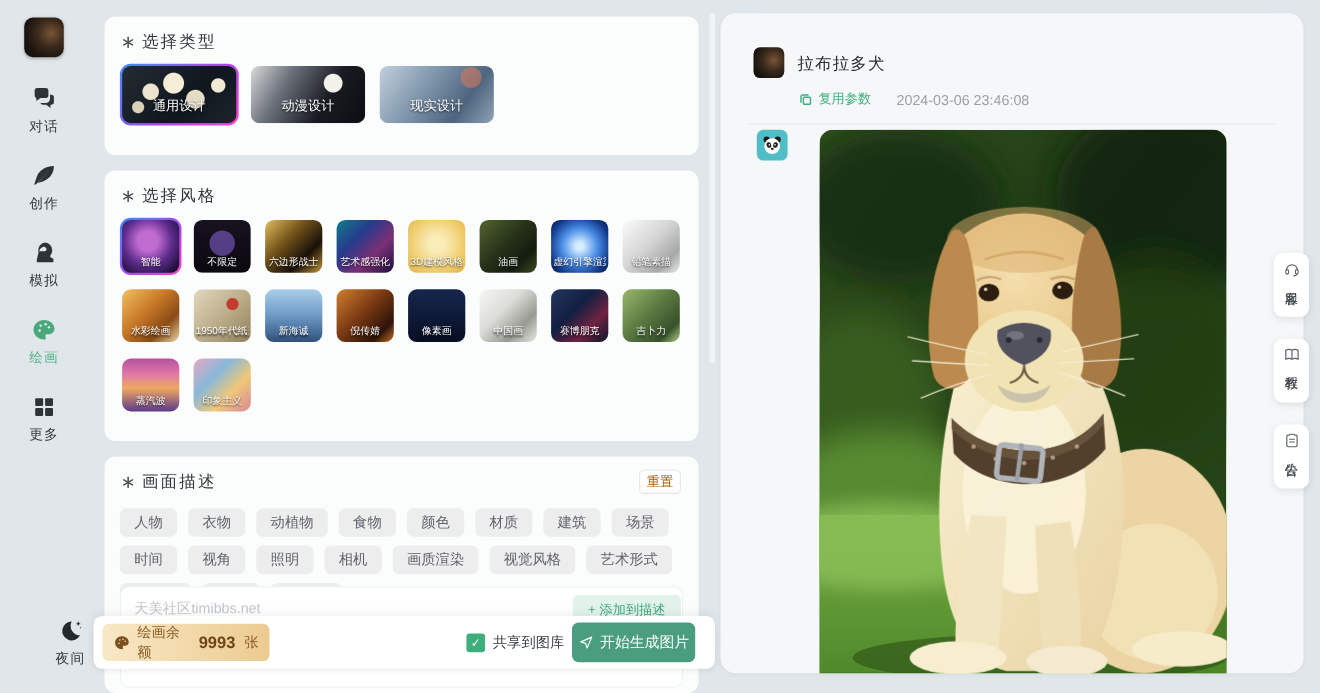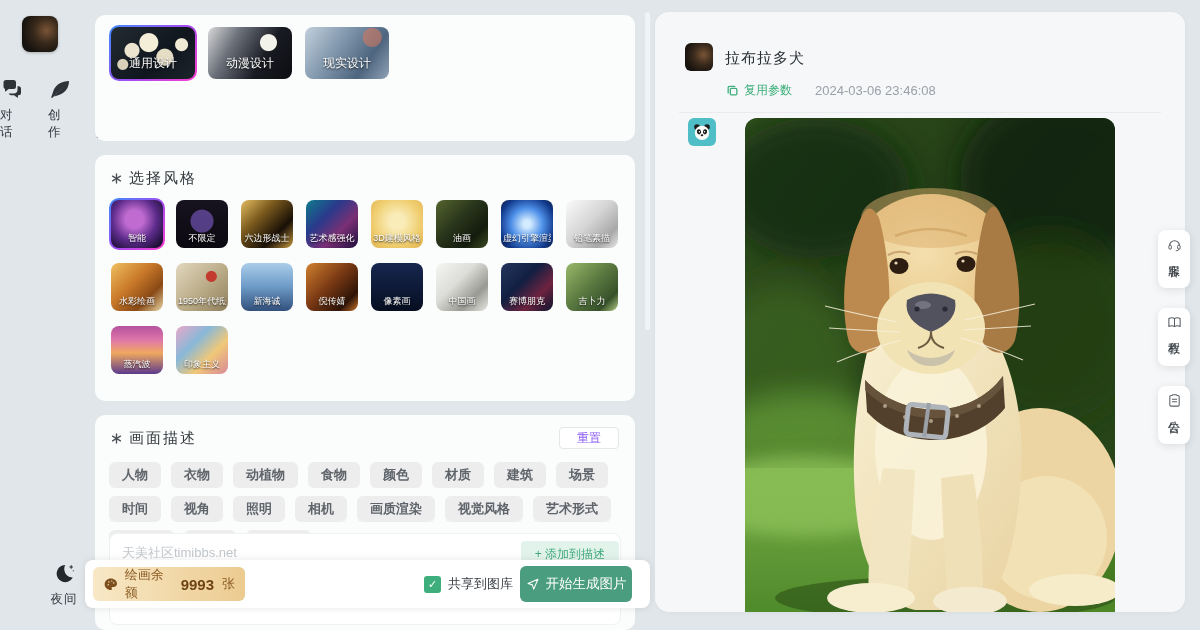--- a/index.html
+++ b/index.html
@@ -4,50 +4,50 @@
 <style>
   * { margin:0; padding:0; box-sizing:border-box; }
   html,body { width:1200px; height:630px; }
   body { font-family:"Liberation Sans","DejaVu Sans",sans-serif; background:#e0e6ea; overflow:hidden; }
   #app { position:relative; width:1200px; height:630px; }
 
   
   .sidebar { position:absolute; left:0; top:0; width:80px; height:630px; }
   .side-avatar { position:absolute; left:22px; top:16px; width:36px; height:36px; border-radius:8px;
     background:radial-gradient(circle at 68% 40%, #7a5436 0%, #3a2a1c 38%, #16120e 75%); box-shadow:0 1px 3px rgba(0,0,0,.25); }
-  .side-menu { position:absolute; left:0; top:78px; width:80px; display:flex; gap:24px; }
+  .side-menu { position:absolute; left:0; top:78px; width:80px; display:flex; flex-direction:column; gap:24px; }
   .side-item { display:flex; flex-direction:column; align-items:center; gap:5px; cursor:pointer; }
   .side-item svg { width:24px; height:24px; }
   .side-item .lbl { font-size:12.5px; color:#33383d; letter-spacing:1px; }
   .side-item.active .lbl { color:#51b287; }
   .side-night { position:absolute; left:0; bottom:22px; width:80px; display:flex; flex-direction:column; align-items:center; gap:5px;padding-left:48px; }
   .side-night svg { width:24px; height:24px; }
   .side-night .lbl { font-size:12.5px; color:#33383d; letter-spacing:1px; }
 
   
   .card { position:absolute; left:95px; width:540px; background:#fbfcfc; border-radius:10px; }
   .card-type { top:15px; height:126px; }
   .card-style { top:155px; height:246px; }
   .card-desc { top:415px; height:215px; }
   .sec-head { display:flex; align-items:center; gap:7px; padding:14px 16px 0 16px; font-size:15px; color:#33383d; font-weight:500; letter-spacing:2px; }
   .ast { width:11px; height:11px; flex:0 0 11px; }
 
   .type-row { display:flex; gap:9px; padding:10px 14px 0 14px; }
   .sel-wrap { padding:2px; border-radius:10px; background:transparent; cursor:pointer; }
   .sel-wrap.sel { background:linear-gradient(135deg,#3d8bff 0%,#a64af0 55%,#ff3dcf 100%); }
-  .type-inner { position:relative; width:84px; height:52px; border-radius:8px; overflow:hidden; }
+  .type-inner { position:relative; width:104px; height:52px; border-radius:8px; overflow:hidden; }
   .type-label { position:absolute; left:0; right:0; bottom:7px; text-align:center; color:#fff; font-size:12px; text-shadow:0 1px 2px rgba(0,0,0,.8); }
 
   .style-grid { display:flex; flex-wrap:wrap; gap:11px 9px; padding:10px 14px 0 14px;align-items:flex-end; }
   .tile-inner { position:relative; width:52px; height:48px; border-radius:8px; overflow:hidden; }
   .tile-label { position:absolute; left:2px; right:2px; bottom:3px; text-align:center; color:#fff; font-size:9px; white-space:nowrap; overflow:hidden; text-shadow:0 1px 2px rgba(0,0,0,.85); }
 
-  .reset-btn { position:absolute; right:16px; top:12px; width:60px; height:22px; background:#fff; border:1px solid #e4e6e8; border-radius:4px;
-    font-size:12px; color:#8b5cf6; display:flex; align-items:center; justify-content:center; cursor:pointer; }
-  .tags { position:absolute; left:14px; right:14px; top:47px; display:flex; flex-wrap:wrap; gap:8px 10px;font-weight:bold; }
+  .reset-btn { position:absolute; right:16px; top:12px; width:38px; height:22px; background:#fff; border:1px solid #e4e6e8; border-radius:4px;
+    font-size:12px; color:#a16207; display:flex; align-items:center; justify-content:center; cursor:pointer; }
+  .tags { position:absolute; left:14px; right:14px; top:47px; display:flex; flex-wrap:wrap; gap:8px 10px; }
   .tag { height:26px; padding:0 13px; background:#ededee; border-radius:6px; font-size:13px; color:#5f646a; display:flex; align-items:center; cursor:pointer; }
   .desc-input { position:absolute; left:14px; right:14px; top:118px; height:92px; background:#fff; border:1px solid #eff1f2; border-radius:8px;
     resize:none; outline:none; padding:10px 12px; font-size:13px; color:#444; font-family:inherit; }
   .desc-input::placeholder { color:#c2c7cc; }
   .add-desc-btn { position:absolute; right:16px; top:126px; height:26px; padding:0 14px; background:#e2f3ec; color:#3fa97c; font-size:12px;
     border-radius:4px; display:flex; align-items:center; cursor:pointer; }
 
   
   .bottom-bar { position:absolute; left:85px; top:560px; width:565px; height:48px; background:#fff; border-radius:8px;
     box-shadow:0 -2px 10px rgba(0,0,0,.05), 0 2px 6px rgba(0,0,0,.05); z-index:5; }
@@ -137,20 +137,30 @@
     <div class="side-night">
       <svg viewBox="0 0 24 24">
           <path fill="#23282d" d="M13.2 3a8.6 8.6 0 1 0 7.6 12.6A8.6 8.6 0 0 1 13.2 3z"></path>
           <path fill="#23282d" d="M17.5 4.5h1.2v-1.2h1v1.2h1.2v1h-1.2v1.2h-1V5.5h-1.2zM20.8 8.3h.9v.9h-.9z"></path>
         </svg>
       <span class="lbl">夜间</span>
     </div>
   </div>
 
   <div class="card card-type">
+    <div class="sec-head">
+      <svg class="ast" viewBox="0 0 12 12">
+          <g stroke="#4a4f55" stroke-width="1.5" stroke-linecap="round">
+            <path d="M6 1v10"></path>
+            <path d="M1.7 3.5l8.6 5"></path>
+            <path d="M10.3 3.5l-8.6 5"></path>
+          </g>
+        </svg>
+      <span>选择类型</span>
+    </div>
     <div class="type-row" id="type-row">
         <div class="sel-wrap sel">
     <div class="type-inner" style="background: radial-gradient(circle at 25% 45%, rgb(236, 228, 207) 7px, rgba(236, 228, 207, 0) 8px), radial-gradient(circle at 45% 30%, rgb(244, 238, 217) 9px, rgba(244, 238, 217, 0) 10px), radial-gradient(circle at 64% 58%, rgb(230, 221, 197) 8px, rgba(230, 221, 197, 0) 9px), radial-gradient(circle at 84% 34%, rgb(240, 233, 211) 6px, rgba(240, 233, 211, 0) 7px), radial-gradient(circle at 14% 72%, rgb(217, 209, 186) 5px, rgba(217, 209, 186, 0) 6px), linear-gradient(135deg, rgb(35, 43, 51), rgb(16, 22, 29) 60%, rgb(28, 36, 44));">
       <div class="type-label">通用设计</div>
     </div>
   </div>
         <div class="sel-wrap">
     <div class="type-inner" style="background: radial-gradient(circle at 72% 30%, rgb(243, 242, 234) 8px, rgba(243, 242, 234, 0) 9px), linear-gradient(120deg, rgb(217, 217, 217) 0%, rgb(107, 112, 122) 30%, rgb(25, 27, 34) 65%, rgb(11, 13, 18) 100%);">
       <div class="type-label">动漫设计</div>
     </div>

